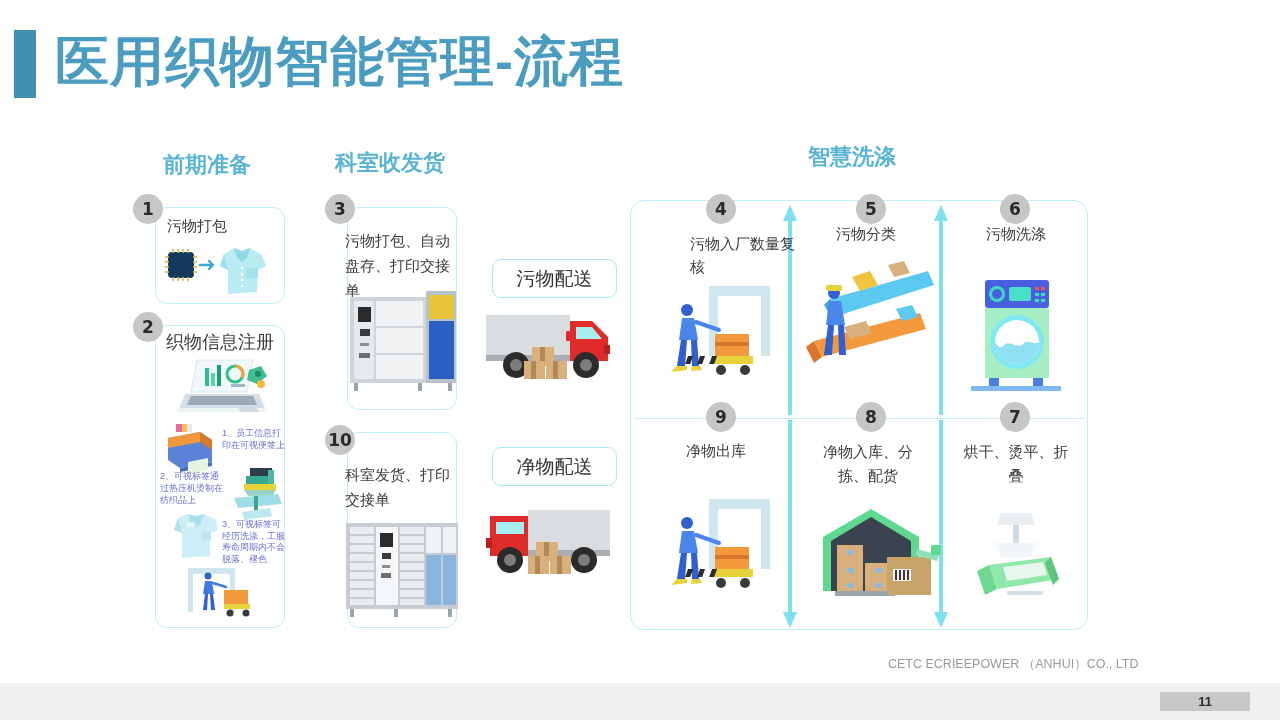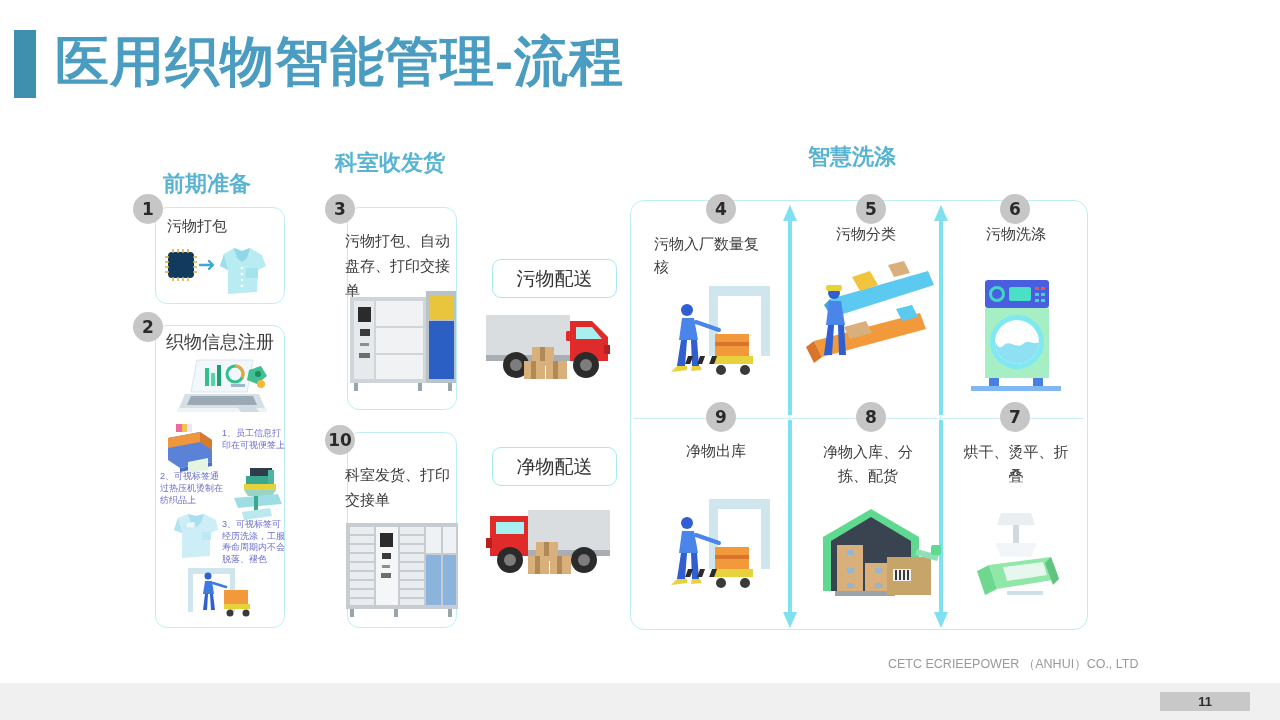--- a/index.html
+++ b/index.html
@@ -15,21 +15,21 @@
   #page-title {
     position:absolute; left:55px; top:26px;
     font-size:54px; font-weight:bold; color:#4a9cc0;
     letter-spacing:1px; white-space:nowrap;
   }
   
   .section-header {
     position:absolute; font-size:22px; font-weight:bold; color:#59b4d4;
     white-space:nowrap;
   }
-  #hdr-prep   { left:163px; top:150px;margin-top:19px; }
+  #hdr-prep   { left:163px; top:150px; }
   #hdr-dept   { left:335px; top:148px;text-align:right; }
   #hdr-wash   { left:808px; top:142px; }
 
   
   .card {
     position:absolute; border:1.4px solid #bdeef6; border-radius:12px;
     background:#ffffff;
   }
   .card-label {
     position:absolute; font-size:15px; color:#3d3d3d; line-height:22px;
@@ -326,21 +326,21 @@
   </svg>
 </div>
 <div class="arrow-dn" style="left:934px; top:420px;">
   <svg width="14" height="208" viewBox="0 0 14 208">
     <rect x="5" y="0" width="4" height="192" fill="#7fe0f0"></rect>
     <path d="M7 208 L14 192 L0 192 Z" fill="#7fe0f0"></path>
   </svg>
 </div>
 
 <div class="num-badge" style="left:706px; top:194px;">4</div>
-<div class="card-label" style="left:654px; top:232px; width:115px; line-height:23px;">污物入厂数量复核</div>
+<div class="card-label" style="left:690px; top:232px; width:115px; line-height:23px;">污物入厂数量复核</div>
 <div class="ill" style="left:655px; top:282px;">
   <svg width="120" height="112" viewBox="0 0 120 112">
     <rect x="54" y="4" width="9" height="70" fill="#cfe6ef"></rect>
     <rect x="106" y="4" width="9" height="70" fill="#cfe6ef"></rect>
     <rect x="54" y="4" width="61" height="10" fill="#cfe6ef"></rect>
     <circle cx="32" cy="28" r="6" fill="#2f5fd0"></circle>
     <path d="M27 36 L39 36 L43 58 L24 58 Z" fill="#4a86ea"></path>
     <path d="M26 58 L32 58 L30 84 L22 84 Z" fill="#2f5fd0"></path>
     <path d="M36 58 L42 58 L44 84 L37 84 Z" fill="#2f5fd0"></path>
     <path d="M22 84 L32 84 L32 88 L16 90 Z" fill="#e8d23c"></path>

